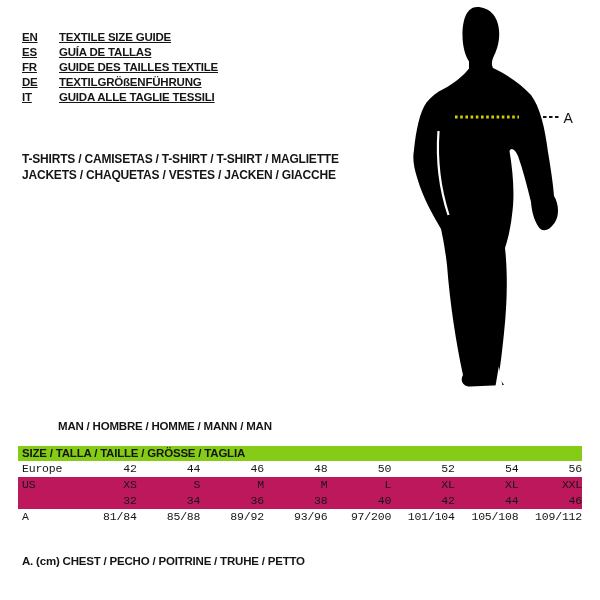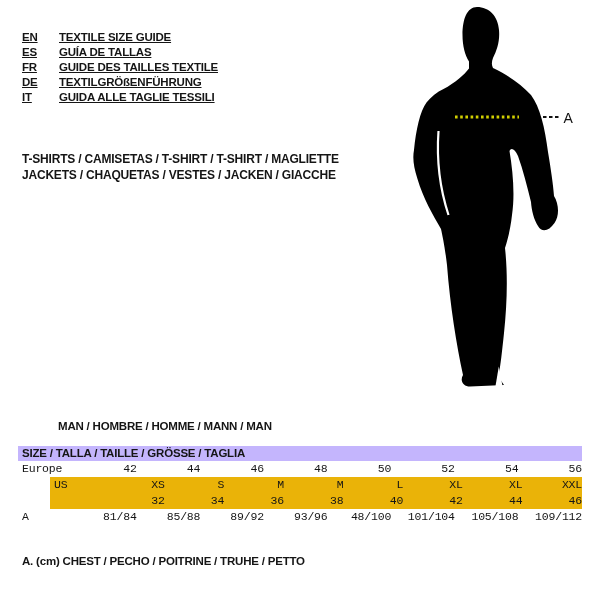--- a/index.html
+++ b/index.html
@@ -18,24 +18,24 @@
                 font-weight:bold; font-size:12px; line-height:15.5px; letter-spacing:-0.2px;margin-top:43px; }
   
   .figure-svg { position:absolute; left:405px; top:0px; width:195px; height:405px; }
   .figure-svg text { font-family:"Liberation Sans", sans-serif; }
   
   .section-title { position:absolute; left:22px; top:420px;
                    font-weight:bold; font-size:11.5px; letter-spacing:-0.2px;margin-left:36px; }
   
   .size-table { position:absolute; left:18px; top:446px; width:564px;
                 font-size:11.5px; letter-spacing:-0.2px; }
-  .thead { background:#c4b5fd; height:15px; line-height:15px;
+  .thead { background:#84cc16; height:15px; line-height:15px;
            padding-left:4px; font-weight:bold; }
   .trow { display:flex; height:16px; line-height:16px;font-family:Liberation Mono, monospace; }
-  .trow.shade { background:#eab308;margin-left:32px; }
+  .trow.shade { background:#be185d; }
   .tlabel { width:51px; padding-left:4px; }
   .tcell { flex:1; text-align:right; }
   
   .footnote { position:absolute; left:22px; top:538px;
               font-weight:bold; font-size:11.5px; letter-spacing:-0.2px;margin-top:17px; }
 </style>
 </head>
 <body>
 
 <div class="canvas">
@@ -147,21 +147,21 @@
       <span class="tcell">44</span>
       <span class="tcell">46</span>
     </div>
 
     <div class="trow">
       <span class="tlabel">A</span>
       <span class="tcell">81/84</span>
       <span class="tcell">85/88</span>
       <span class="tcell">89/92</span>
       <span class="tcell">93/96</span>
-      <span class="tcell">48/100</span>
+      <span class="tcell">97/200</span>
       <span class="tcell">101/104</span>
       <span class="tcell">105/108</span>
       <span class="tcell">109/112</span>
     </div>
   </div>
 
   <div class="footnote">A. (cm) CHEST / PECHO / POITRINE / TRUHE / PETTO</div>
 
 </div>
 

